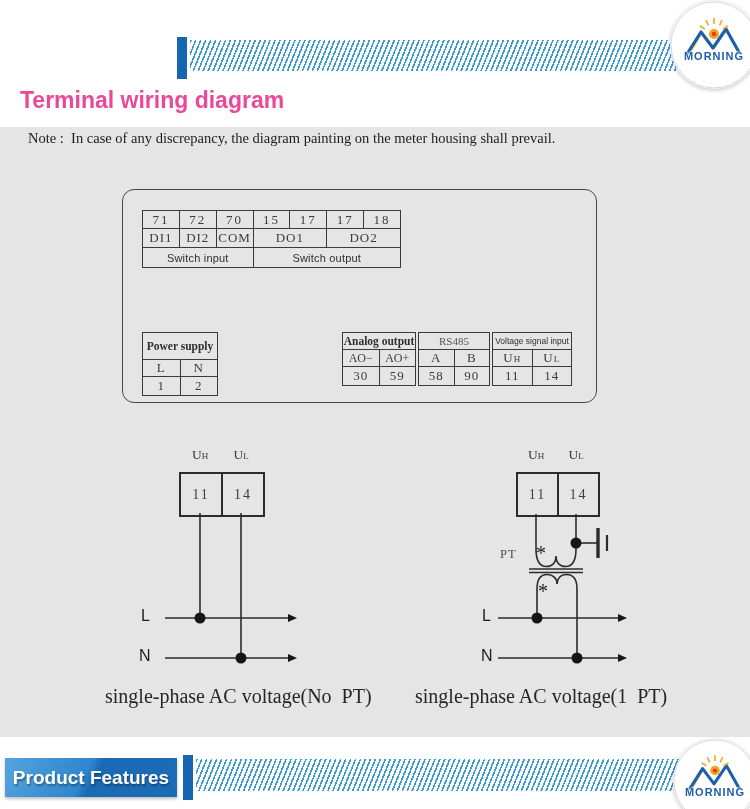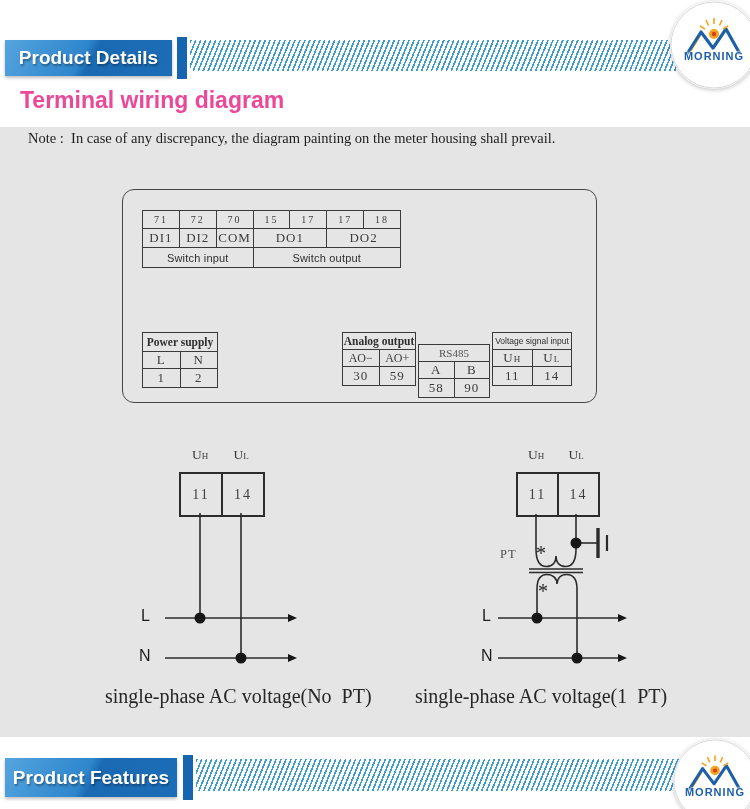--- a/index.html
+++ b/index.html
@@ -43,21 +43,21 @@
     position:absolute; left:122px; top:189px; width:473px; height:212px;
     border:1.5px solid #474747; border-radius:12px;
   }
 
   
   table.wtable {
     position:absolute; border-collapse:collapse; table-layout:fixed;
     font-family:"Liberation Serif", serif; color:#3b3b3b; text-align:center;
   }
   table.wtable td { border:1.6px solid #3a3a3a; padding:0; vertical-align:middle; overflow:visible; }
-  td.num { font-size:10px; letter-spacing:2px; }
+  td.num { font-size:13px; letter-spacing:2px; }
   td.fn  { font-size:13px; letter-spacing:1px; }
   td.grp { font-family:"Liberation Sans", sans-serif; font-size:11px; color:#2e2e2e; letter-spacing:0.2px; }
   td.title-serif { font-size:11.5px; font-weight:bold; color:#2f2f2f; }
   td.title-rs    { font-size:11px; color:#555; }
   td.title-sans  { font-family:"Liberation Sans", sans-serif; font-size:8.5px; color:#2e2e2e; white-space:nowrap; }
   td.val { font-size:13px; letter-spacing:1px; }
   .u-sub { font-size:9px; }
 
   
   .term-label {
@@ -79,23 +79,20 @@
   .caption {
     position:absolute; top:685px; text-align:center; white-space:pre;
     font-family:"Liberation Serif", serif; font-size:20px; color:#262626;
   }
 </style>
 </head>
 <body>
 
 <div id="page">
 
-  <div class="banner-box" style="left:5px;top:40px;width:167px;">
-    <span>Product Details</span>
-  </div>
   <div class="banner-bar" style="left:177px;top:37px;width:10px;height:42px;"></div>
   <div class="banner-hatch" style="left:190px;top:40px;width:546px;height:31px;"></div>
 
   <div class="logo" style="left:670px;top:1px;width:88px;height:88px;">
     <svg width="88" height="88" viewBox="0 0 88 88">
       <circle cx="44" cy="44" r="43" fill="#ffffff" stroke="#d8d8d8" stroke-width="1"></circle>
       <polyline points="19,52 30,34" stroke="#f5a31f" stroke-width="2.5" fill="none"></polyline>
       <polyline points="17,53 31,31 43,47 56,28 70,53" stroke="#1d5fa9" stroke-width="3.2" fill="none" stroke-linejoin="round"></polyline>
       <g stroke="#f5a31f" stroke-width="1.6">
         <line x1="44" y1="17" x2="44" y2="23"></line>
@@ -136,21 +133,21 @@
     </tr>
     <tr style="height:20px;">
       <td class="grp" colspan="3">Switch input</td>
       <td class="grp" colspan="4">Switch output</td>
     </tr>
   </tbody>
     </table>
 
   <table class="wtable" style="left:142px;top:332px;width:76px;">
     <tbody>
-        <tr style="height:19px;">
+        <tr style="height:27px;">
       <td class="title-serif" colspan="2">Power supply</td>
     </tr>
     <tr style="height:17px;">
       <td class="fn">L</td>
       <td class="fn">N</td>
     </tr>
     <tr style="height:19px;">
       <td class="val">1</td>
       <td class="val">2</td>
     </tr>
@@ -166,21 +163,21 @@
       <td class="fn" style="font-size:12px;letter-spacing:0;">AO−</td>
       <td class="fn" style="font-size:12px;letter-spacing:0;">AO+</td>
     </tr>
     <tr style="height:19px;">
       <td class="val">30</td>
       <td class="val">59</td>
     </tr>
   </tbody>
     </table>
 
-  <table class="wtable" style="left:418px;top:344px;width:72px;">
+  <table class="wtable" style="left:418px;top:332px;width:72px;">
     <tbody>
         <tr style="height:17px;">
       <td class="title-rs" colspan="2">RS485</td>
     </tr>
     <tr style="height:17px;">
       <td class="fn">A</td>
       <td class="fn">B</td>
     </tr>
     <tr style="height:19px;">
       <td class="val">58</td>

